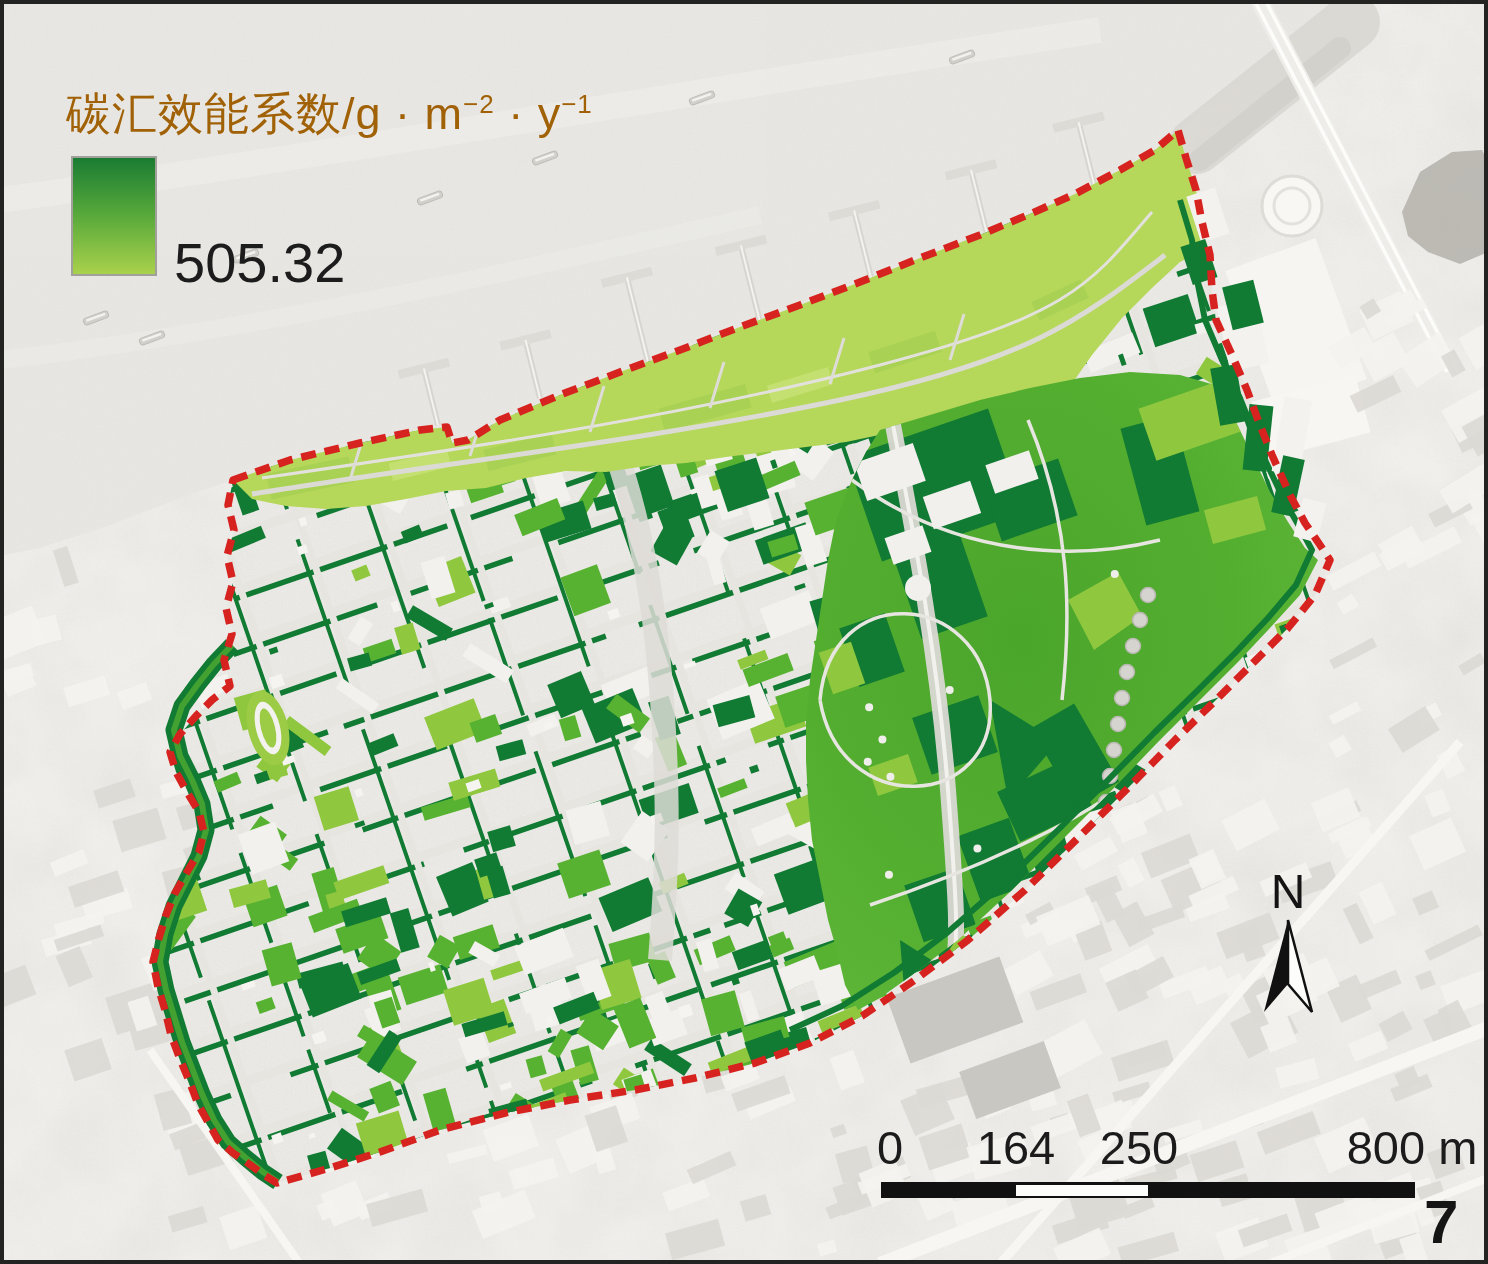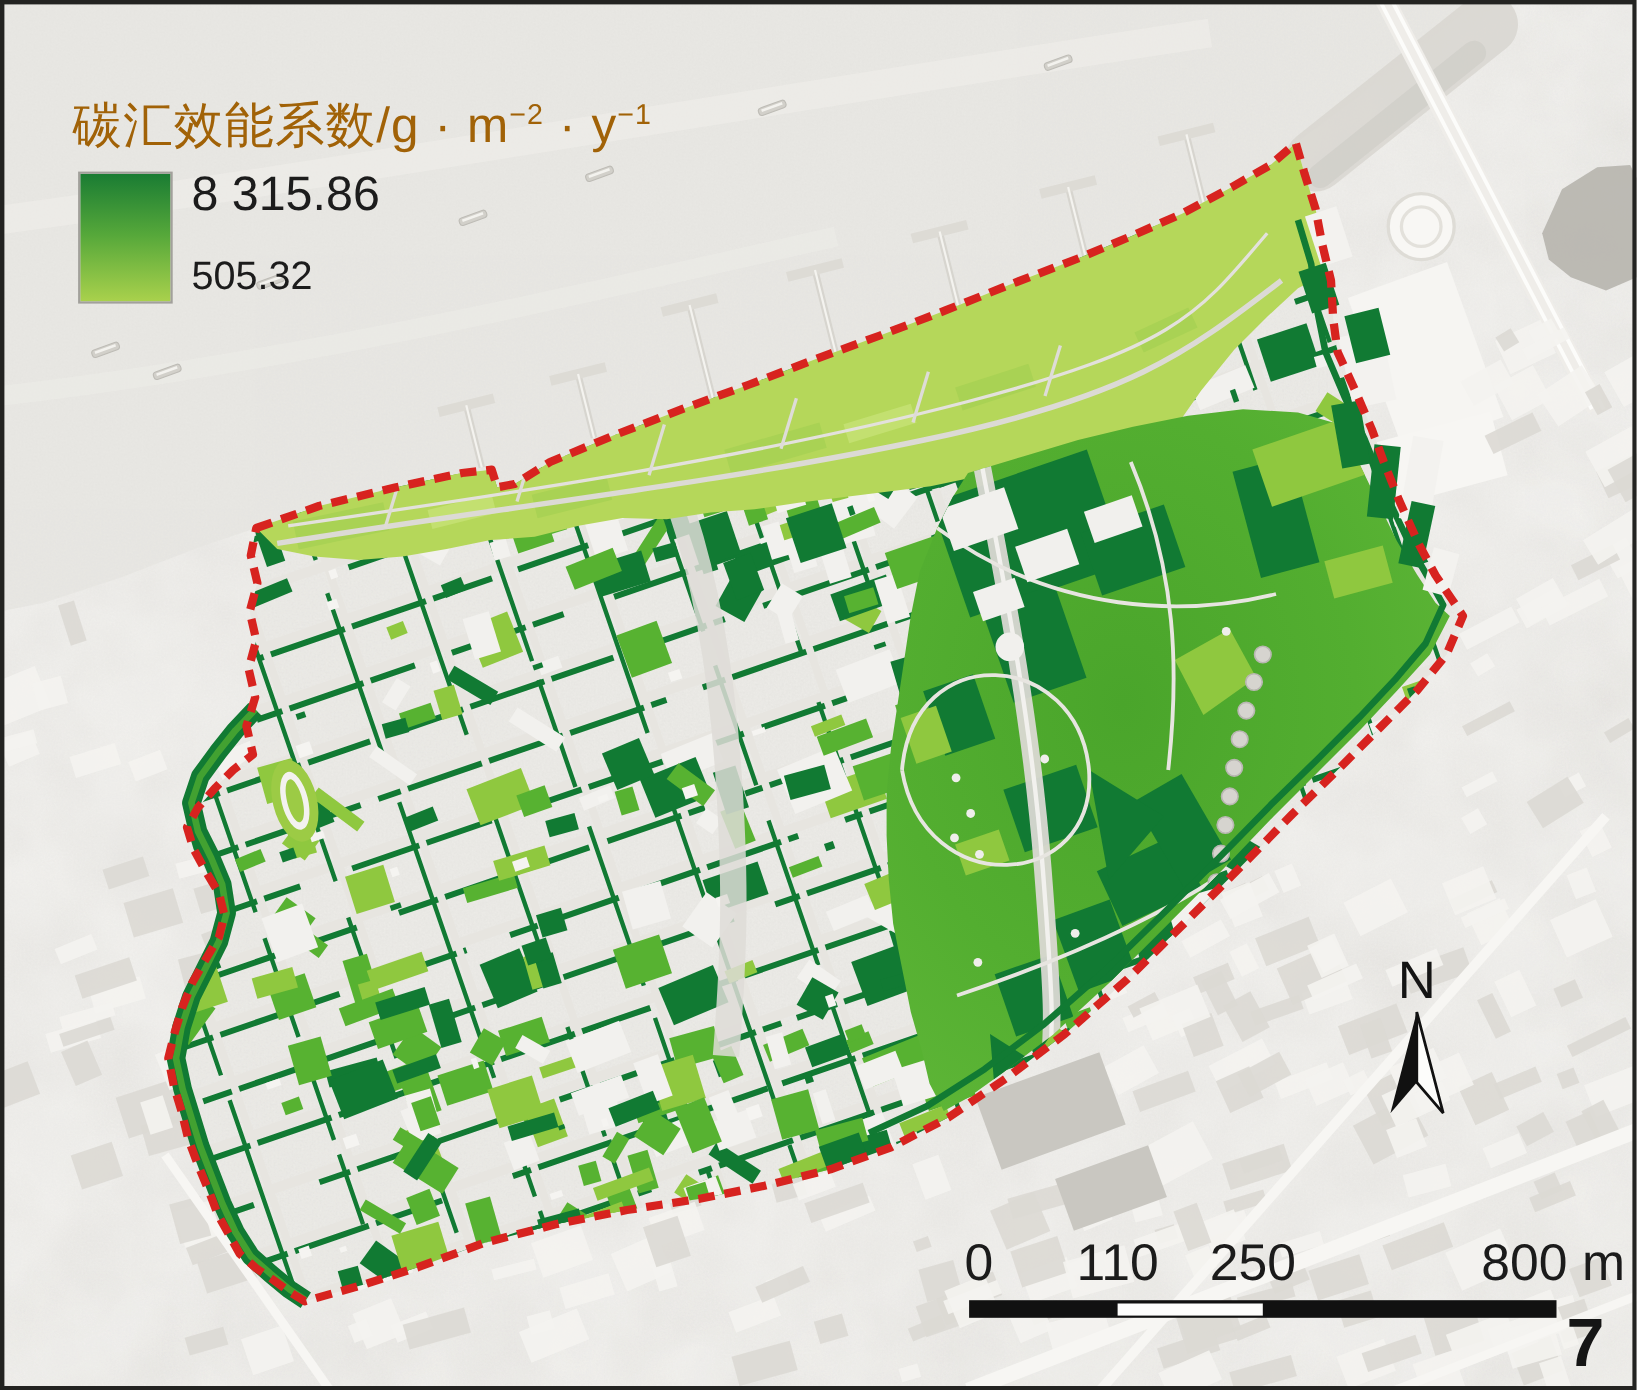--- a/index.html
+++ b/index.html
@@ -5,21 +5,21 @@
   html,body{margin:0;padding:0;background:#fff;}
   body{width:1488px;height:1264px;font-family:"Liberation Sans","DejaVu Sans",sans-serif;}
   .stage{position:relative;width:1488px;height:1264px;overflow:hidden;background:#eceae6;}
   .stage svg#map-svg{position:absolute;left:0;top:0;}
   .overlay{position:absolute;left:0;top:0;width:100%;height:100%;pointer-events:none;}
   .legend{position:absolute;left:66px;top:84px;color:#1c1c1c;}
   .legend-title{font-size:45px;letter-spacing:1px;white-space:nowrap;color:#a16207;}
   .legend-title sup{font-size:26px;}
   .legend-swatch{position:absolute;left:5px;top:72px;width:82px;height:116px;border:2px solid #a2a09b;}
   .legend-max{position:absolute;left:108px;top:68px;font-size:44px;}
-  .legend-min{position:absolute;left:108px;top:146px;font-size:36px;}
+  .legend-min{position:absolute;left:108px;top:146px;font-size:56px;}
   .scalebar{position:absolute;left:878px;top:1120px;width:600px;height:90px;color:#1b1b1b;}
   .scalebar .tick{position:absolute;top:0;font-size:47px;transform:translateX(-50%);white-space:nowrap;}
   .bar{position:absolute;left:3px;top:62px;width:534px;height:16px;background:#111;}
   .bar .white-seg{position:absolute;left:135px;top:2.5px;width:132px;height:11px;background:#fdfdfc;}
   .north{position:absolute;left:1252px;top:868px;width:72px;text-align:center;color:#141414;}
   .north-label{font-size:48px;line-height:1;}
   .fig-num{position:absolute;left:1424px;top:1186px;font-size:62px;font-weight:bold;color:#151515;}
   .frame{position:absolute;left:0;top:0;right:0;bottom:0;border:4px solid #232321;pointer-events:none;}
 </style>
 </head>
@@ -1097,27 +1097,26 @@
       <rect x="1227" y="283" width="32" height="44" fill="#117a33" transform="rotate(-14 1243 305)"></rect>
       <rect x="1186" y="242" width="26" height="40" fill="#117a33" transform="rotate(-18 1199 262)"></rect>
       <polygon points="233,480 290,460 360,443 420,430 447,427 452,443 468,440 500,420 560,395 620,372 680,350 740,327 800,305 860,282 920,258 980,235 1030,214 1075,194 1120,170 1155,150 1178,130 1186,158 1196,190 1202,222 1210,255 1212,290 1216,320 1232,355 1247,390 1258,420 1272,455 1290,495 1305,523 1320,545 1330,560 1315,595 1288,628 1256,660 1218,698 1175,740 1128,788 1078,838 1025,890 968,940 915,980 862,1016 810,1043 755,1063 695,1078 635,1090 570,1100 505,1113 440,1130 380,1152 330,1168 277,1183 277,1183 264,1175 249,1164 233,1153 218,1140 208,1122 198,1104 190,1083 180,1059 171,1035 165,1010 158,987 153,962 159,938 166,915 175,893 187,872 199,852 204,832 199,812 187,792 176,772 170,752 180,734 196,716 212,700 230,686 224,660 232,634 226,608 233,582 227,556 234,530 228,505 233,480" fill="none" stroke="#d7231f" stroke-width="7.5" stroke-dasharray="15 9" stroke-linejoin="round"></polygon>
     </svg>
 
   <div class="overlay">
 
     <div class="legend">
       <div class="legend-title"><span>碳汇效能系数</span><span>/g · m</span><sup>−2</sup><span> · y</span><sup>−1</sup></div>
       <div class="legend-swatch" id="legend-swatch" style="background: linear-gradient(rgb(26, 124, 51), rgb(86, 168, 58) 48%, rgb(169, 209, 76));"></div>
-      <div class="legend-max">8 315.86</div>
       <div class="legend-min">505.32</div>
     </div>
 
     <div class="scalebar">
       <span class="tick" style="left:12px">0</span>
-      <span class="tick" style="left:138px">110</span>
+      <span class="tick" style="left:138px">164</span>
       <span class="tick" style="left:261px">250</span>
       <span class="tick" style="left:534px">800 m</span>
       <div class="bar">
         <div class="white-seg"></div>
       </div>
     </div>
 
     <div class="north">
       <div class="north-label">N</div>
       <svg width="72" height="104" viewBox="0 0 72 104">

